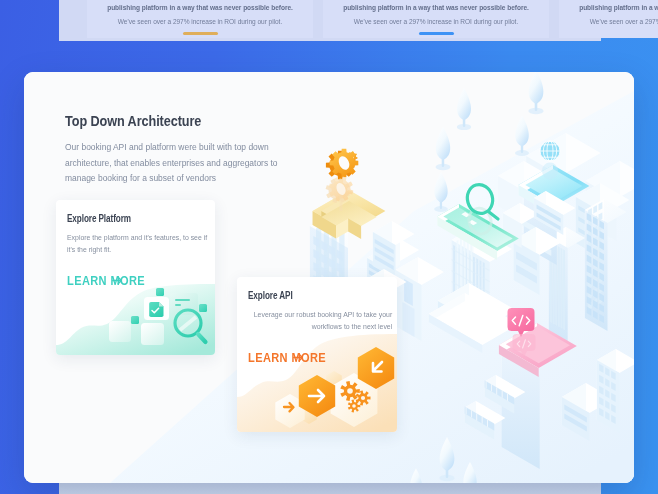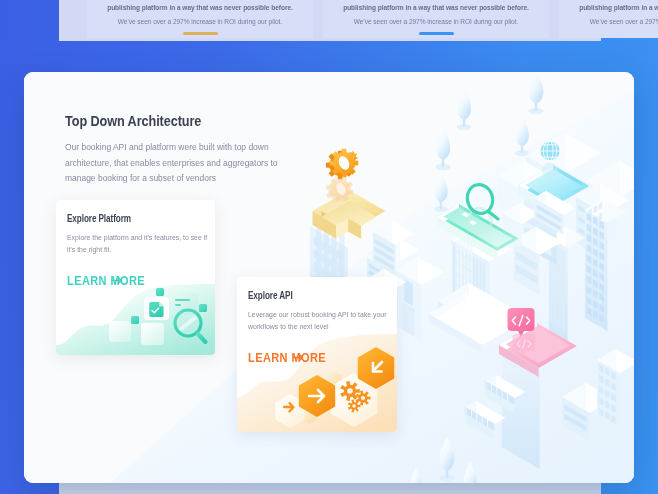--- a/index.html
+++ b/index.html
@@ -518,21 +518,21 @@
       <div class="sc-title">Explore Platform</div>
       <div class="sc-body">Explore the platform and it's features, to see if it's the right fit.</div>
       <div class="sc-cta" style="top:73px;color:#3fd0c1;">
         <span>LEARN MORE</span>
           <svg class="cta-arrow" width="11" height="9" viewBox="0 0 11 9">
             <path d="M0.8 4.5 H9.2 M6.2 1.3 L9.4 4.5 L6.2 7.7" fill="none" stroke="currentColor" stroke-width="1.35" stroke-linecap="round" stroke-linejoin="round"></path>
           </svg>
       </div>
     </div>
 
-    <div class="subcard" style="left:213px;top:205px;width:160px;height:155px;">
+    <div class="subcard" style="left:213px;top:205px;width:160px;height:155px;text-align:right;">
       <svg class="sc-art" viewBox="0 0 160 155" width="160" height="155">
 <defs>
 <linearGradient id="ow1" x1="0.05" y1="0" x2="0.85" y2="1">
               <stop offset="0" stop-color="#ffffff"></stop>
               <stop offset="0.35" stop-color="#fdf4e8"></stop>
               <stop offset="1" stop-color="#fbe0b8"></stop>
             </linearGradient>
 <linearGradient id="ohx" x1="0.1" y1="0" x2="0.85" y2="1">
               <stop offset="0" stop-color="#ffb733"></stop>
               <stop offset="1" stop-color="#f58a10"></stop>

